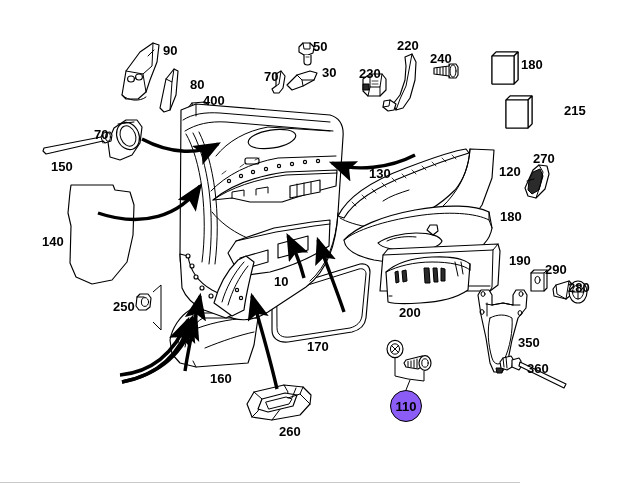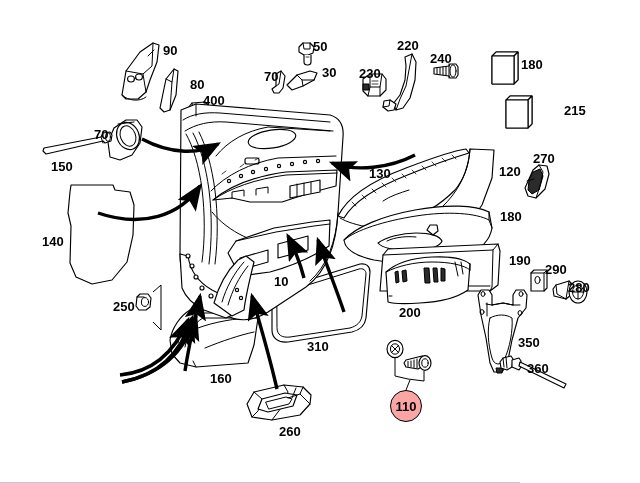--- a/index.html
+++ b/index.html
@@ -30,21 +30,21 @@
   }
   .lbl-circ{
     position:absolute;
     width:32px;height:32px;
     border:1.4px solid #000;
     border-radius:50%;
     box-sizing:border-box;
     display:flex;align-items:center;justify-content:center;
     font-family:"Liberation Sans", sans-serif;
     font-size:13px;font-weight:700;color:#000;
-    background:#fca5a5;
+    background:#8b5cf6;
   }
 </style>
 </head>
 <body>
 
 <div id="sheet">
 
   <svg id="art" viewBox="0 0 640 483" xmlns="http://www.w3.org/2000/svg">
     <defs>
       <style>
@@ -409,19 +409,19 @@
   <div class="lbl" style="left:499px;top:165px">120</div>
   <div class="lbl" style="left:500px;top:210px">180</div>
   <div class="lbl" style="left:42px;top:235px">140</div>
   <div class="lbl" style="left:509px;top:254px">190</div>
   <div class="lbl" style="left:545px;top:263px">290</div>
   <div class="lbl" style="left:568px;top:281px">280</div>
   <div class="lbl" style="left:274px;top:275px">10</div>
   <div class="lbl" style="left:113px;top:300px">250</div>
   <div class="lbl" style="left:399px;top:306px">200</div>
   <div class="lbl" style="left:518px;top:336px">350</div>
-  <div class="lbl" style="left:307px;top:340px">310</div>
+  <div class="lbl" style="left:307px;top:340px">170</div>
   <div class="lbl" style="left:527px;top:362px">360</div>
   <div class="lbl" style="left:210px;top:372px">160</div>
   <div class="lbl-circ" style="left:390px;top:390px">110</div>
   <div class="lbl" style="left:279px;top:425px">260</div>
 
 </div>
 
 </body></html>

